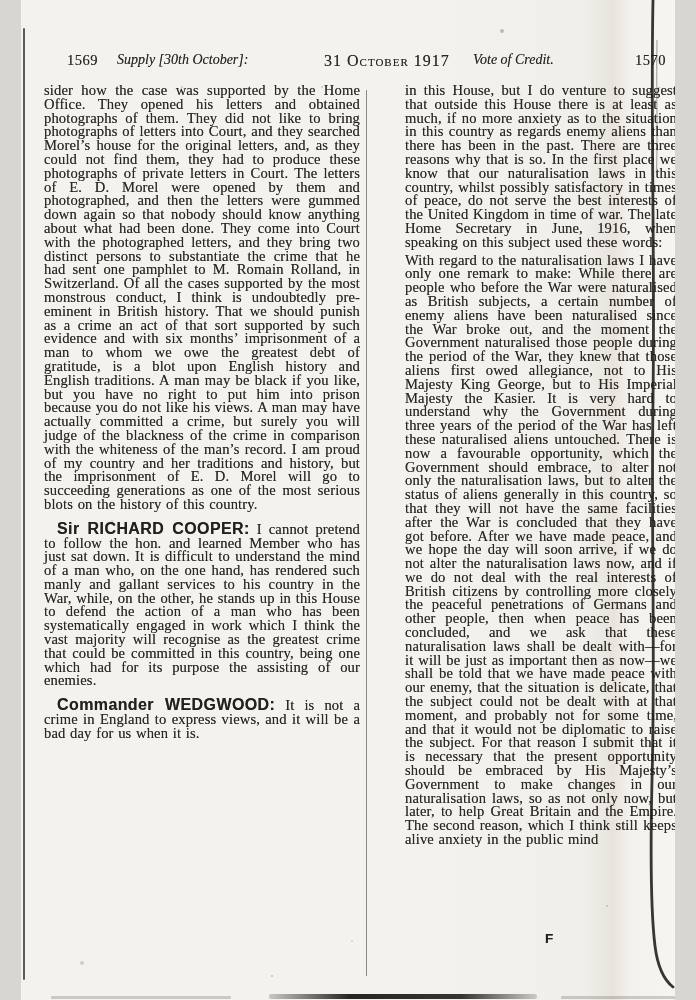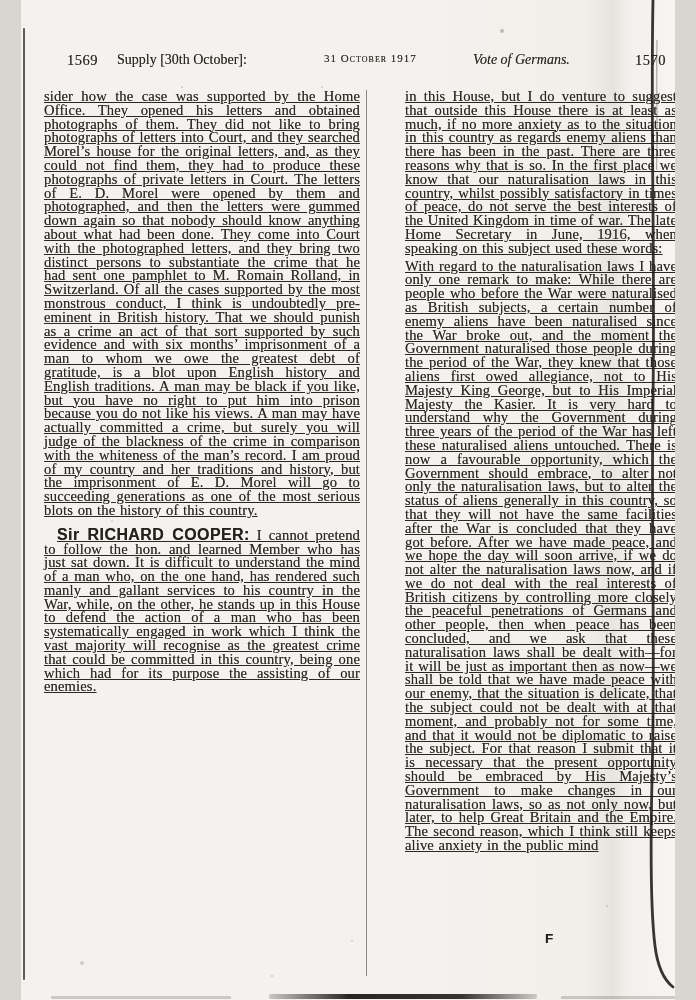--- a/index.html
+++ b/index.html
@@ -12,28 +12,28 @@
     font-family:"Liberation Serif","DejaVu Serif",serif;
     color:#2b2823;
     padding-left:20px;
   }
   .ink{ text-shadow:0 0 0.6px rgba(48,42,36,.6); }
 
   
   .hdr-item{ position:absolute; top:52px; font-size:14px; white-space:nowrap; }
   .pagenum{ font-size:14.5px; letter-spacing:.5px; }
   .h-pl{ left:46px; }
-  .h-tl{ left:96px; }
-  .h-date{ left:303px; font-variant:small-caps; letter-spacing:1px; font-size:11px; }
+  .h-tl{ left:96px; font-style:italic; }
+  .h-date{ left:303px; font-variant:small-caps; letter-spacing:1px; font-size:16px; }
   .h-tr{ left:452px; font-style:italic; }
   .h-pr{ left:614px; }
 
   
-  .col{ position:absolute; top:90px; text-align:justify;
-        font-size:14.6px; line-height:13.8px; letter-spacing:.12px; word-spacing:.06em;text-decoration:underline; }
+  .col{ position:absolute; top:84px; text-align:justify;
+        font-size:14.6px; line-height:13.8px; letter-spacing:.12px; word-spacing:.06em; }
   .col p{ margin:0; }
   .col-left{ left:23px; width:316px; }
   .col-right{ left:352px; width:272px;margin-left:32px; }
   .speech{ margin-top:10px !important; text-indent:13px; }
   .para{ margin-top:4px !important; }
   .speaker{
     font-family:"Liberation Sans","DejaVu Sans",sans-serif;
     font-weight:700; font-size:16px; letter-spacing:.4px;
     color:#24211c;
   }
@@ -90,27 +90,28 @@
 <body>
 
 <div class="page">
 
   <div class="page-edge-left"></div>
 
   <div>
     <span class="hdr-item pagenum h-pl ink">1569</span>
     <span class="hdr-item h-tl ink">Supply [30th October]:</span>
     <span class="hdr-item h-date ink">31 October 1917</span>
-    <span class="hdr-item h-tr ink">Vote of Germans.</span>
+    <span class="hdr-item h-tr ink">Vote of Credit.</span>
     <span class="hdr-item pagenum h-pr ink">1570</span>
   </div>
 
   <div class="col col-left ink">
     <p class="cont">sider how the case was supported by the Home Office.  They opened his letters and obtained photographs of them.  They did not like to bring photographs of letters into Court, and they searched Morel’s house for the original letters, and, as they could not find them, they had to produce these photographs of private letters in Court.  The letters of E. D. Morel were opened by them and photographed, and then the letters were gummed down again so that nobody should know anything about what had been done.  They come into Court with the photographed letters, and they bring two distinct persons to substantiate the crime that he had sent one pamphlet to M. Romain Rolland, in Switzerland.  Of all the cases supported by the most monstrous conduct, I think is undoubtedly pre-eminent in British history.  That we should punish as a crime an act of that sort supported by such evidence and with six months’ imprisonment of a man to whom we owe the greatest debt of gratitude, is a blot upon English history and English traditions.  A man may be black if you like, but you have no right to put him into prison because you do not like his views.  A man may have actually committed a crime, but surely you will judge of the blackness of the crime in comparison with the whiteness of the man’s record.  I am proud of my country and her traditions and history, but the imprisonment of E. D. Morel will go to succeeding generations as one of the most serious blots on the history of this country.</p>
     <p class="speech"><span class="speaker">Sir RICHARD COOPER:</span> <span>I cannot pretend to follow the hon. and learned Member who has just sat down.  It is difficult to understand the mind of a man who, on the one hand, has rendered such manly and gallant services to his country in the War, while, on the other, he stands up in this House to defend the action of a man who has been systematically engaged in work which I think the vast majority will recognise as the greatest crime that could be committed in this country, being one which had for its purpose the assisting of our enemies.</span></p>
+    <p class="speech"><span class="speaker">Commander WEDGWOOD:</span> <span>It is not a crime in England to express views, and it will be a bad day for us when it is.</span></p>
   </div>
 
   <div class="divider"></div>
 
   <div class="col col-right ink">
     <p class="cont">in this House, but I do venture to suggest that outside this House there is at least as much, if no more anxiety as to the situation in this country as regards enemy aliens than there has been in the past.  There are three reasons why that is so. In the first place we know that our naturalisation laws in this country, whilst possibly satisfactory in times of peace, do not serve the best interests of the United Kingdom in time of war.  The late Home Secretary in June, 1916, when speaking on this subject used these words:</p>
     <p class="para">With regard to the naturalisation laws I have only one remark to make:  While there are people who before the War were naturalised as British subjects, a certain number of enemy aliens have been naturalised since the War broke out, and the moment the Government naturalised those people during the period of the War, they knew that those aliens first owed allegiance, not to His Majesty King George, but to His Imperial Majesty the Kasier.  It is very hard to understand why the Government during three years of the period of the War has left these naturalised aliens untouched.  There is now a favourable opportunity, which the Government should embrace, to alter not only the naturalisation laws, but to alter the status of aliens generally in this country, so that they will not have the same facilities after the War is concluded that they have got before.  After we have made peace, and we hope the day will soon arrive, if we do not alter the naturalisation laws now, and if we do not deal with the real interests of British citizens by controlling more closely the peaceful penetrations of Germans and other people, then when peace has been concluded, and we ask that these naturalisation laws shall be dealt with—for it will be just as important then as now—we shall be told that we have made peace with our enemy, that the situation is delicate, that the subject could not be dealt with at that moment, and probably not for some time, and that it would not be diplomatic to raise the subject.  For that reason I submit that it is necessary that the present opportunity should be embraced by His Majesty’s Government to make changes in our naturalisation laws, so as not only now, but later, to help Great Britain and the Empire.  The second reason, which I think still keeps alive anxiety in the public mind</p>
   </div>
 
   <div class="sig-mark ink">F</div>

